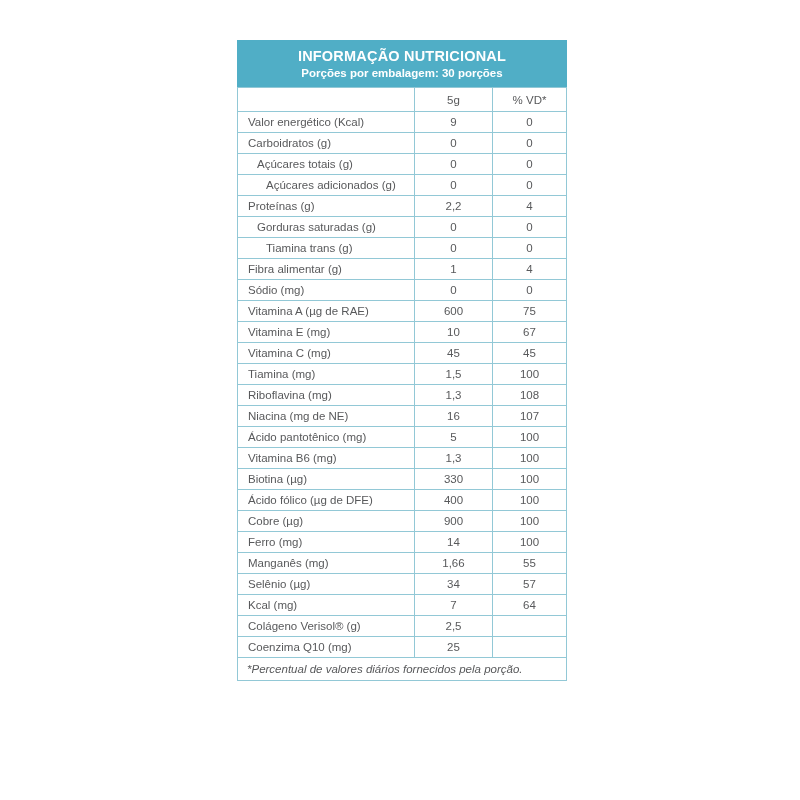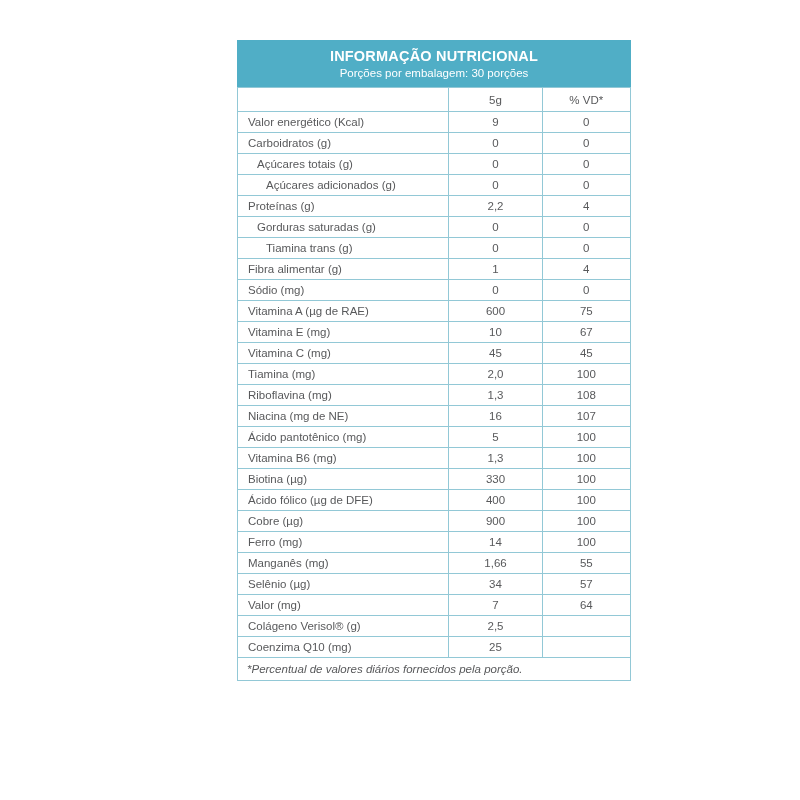--- a/index.html
+++ b/index.html
@@ -10,38 +10,38 @@
   }
   .page {
     position: relative;
     width: 800px; height: 800px;
     background: #ffffff;
     overflow: hidden;
   }
   .nutri-card {
     position: absolute;
     left: 237px; top: 40px;
-    width: 394px;
+    width: 330px;
   }
   .nutri-header {
     background: #50AEC6;
     color: #ffffff;
     text-align: center;
     padding: 7px 4px 6px 4px;
     border: 1px solid #50AEC6;
   }
   .nutri-header .title {
     font-size: 14.5px;
     font-weight: bold;
     letter-spacing: 0.2px;
     margin-bottom: 2px;
   }
   .nutri-header .sub {
     font-size: 11.5px;
-    font-weight: normal;
+    font-weight: bold;
     line-height: 1.25;
   }
   table.nutri-table {
     width: 100%;
     border-collapse: collapse;
     table-layout: fixed;
   }
   .nutri-table th, .nutri-table td {
     border: 1px solid #92C8D6;
     color: #58595B;
@@ -160,21 +160,21 @@
             <td class="val">10</td>
             <td class="val">67</td>
           </tr>
           <tr>
             <td class="label indent-0">Vitamina C (mg)</td>
             <td class="val">45</td>
             <td class="val">45</td>
           </tr>
           <tr>
             <td class="label indent-0">Tiamina (mg)</td>
-            <td class="val">2,0</td>
+            <td class="val">1,5</td>
             <td class="val">100</td>
           </tr>
           <tr>
             <td class="label indent-0">Riboflavina (mg)</td>
             <td class="val">1,3</td>
             <td class="val">108</td>
           </tr>
           <tr>
             <td class="label indent-0">Niacina (mg de NE)</td>
             <td class="val">16</td>
@@ -214,21 +214,21 @@
             <td class="label indent-0">Manganês (mg)</td>
             <td class="val">1,66</td>
             <td class="val">55</td>
           </tr>
           <tr>
             <td class="label indent-0">Selênio (µg)</td>
             <td class="val">34</td>
             <td class="val">57</td>
           </tr>
           <tr>
-            <td class="label indent-0">Valor (mg)</td>
+            <td class="label indent-0">Kcal (mg)</td>
             <td class="val">7</td>
             <td class="val">64</td>
           </tr>
           <tr>
             <td class="label indent-0">Colágeno Verisol® (g)</td>
             <td class="val">2,5</td>
             <td class="val"></td>
           </tr>
           <tr>
             <td class="label indent-0">Coenzima Q10 (mg)</td>

